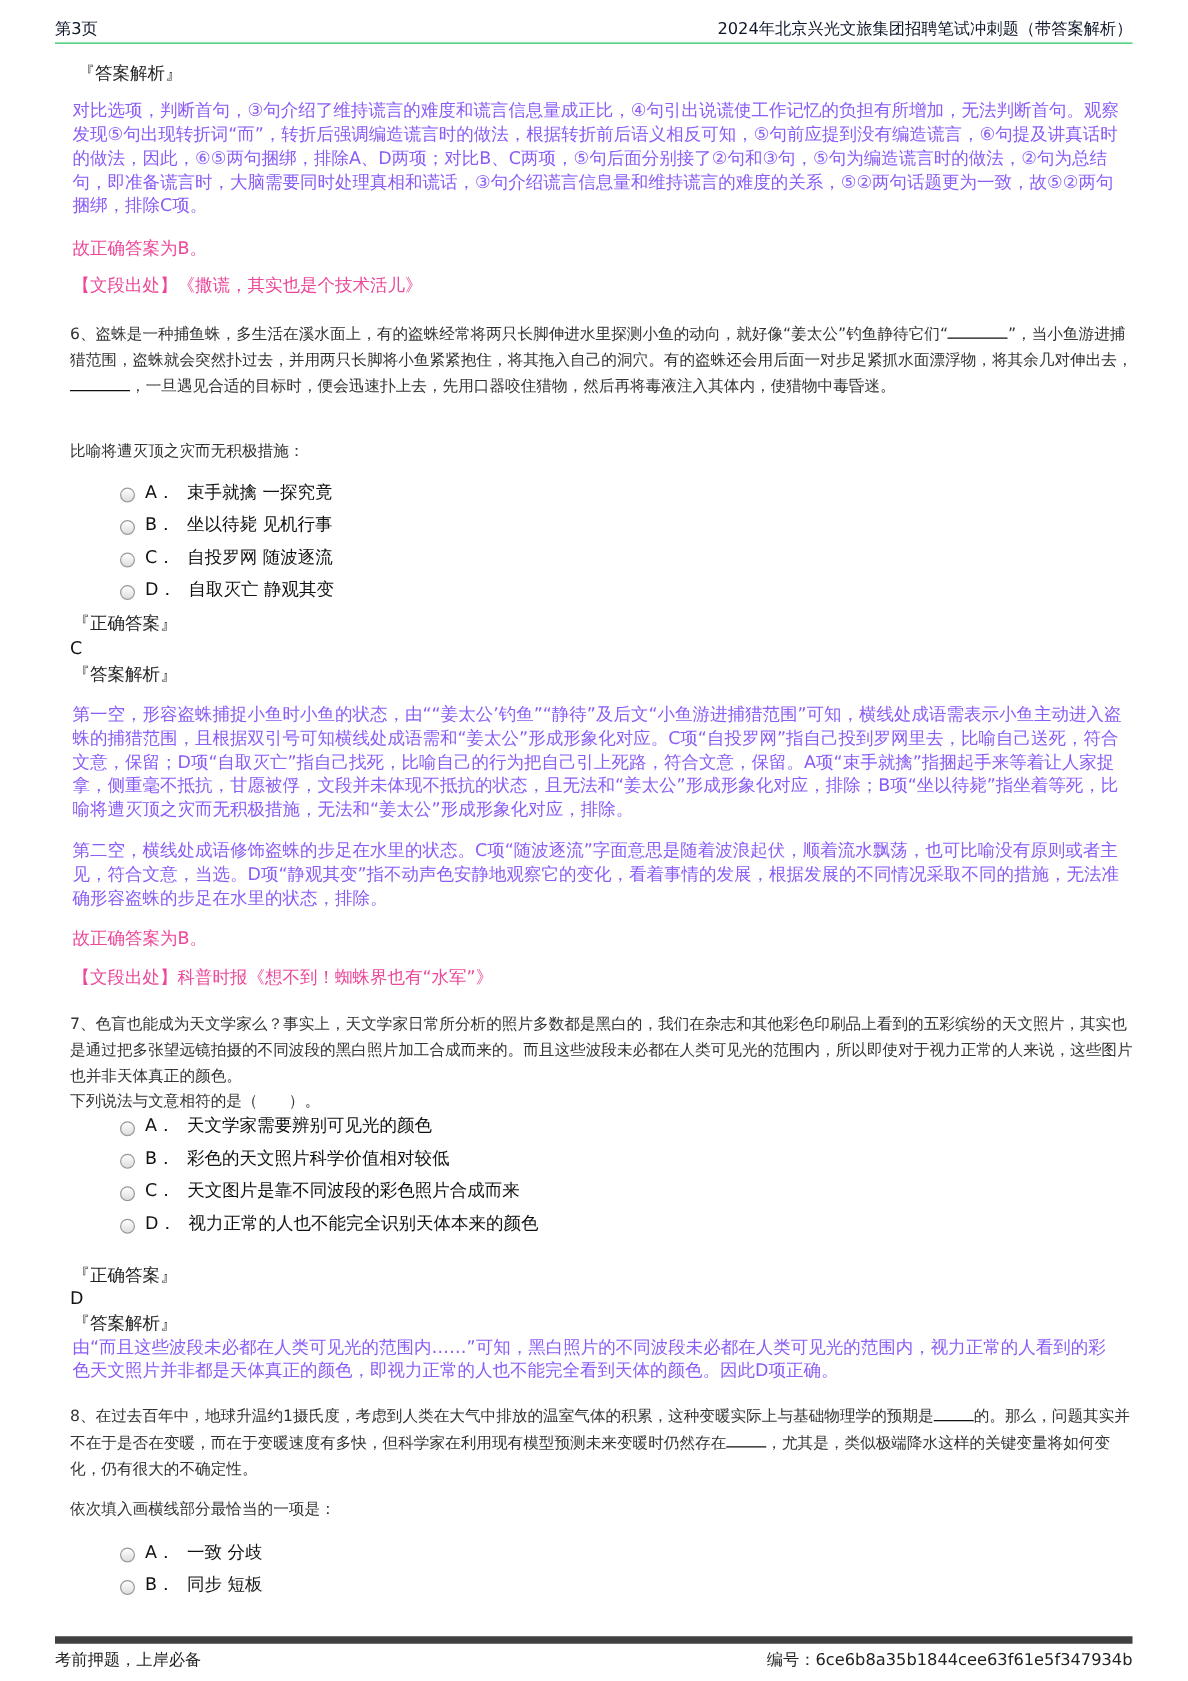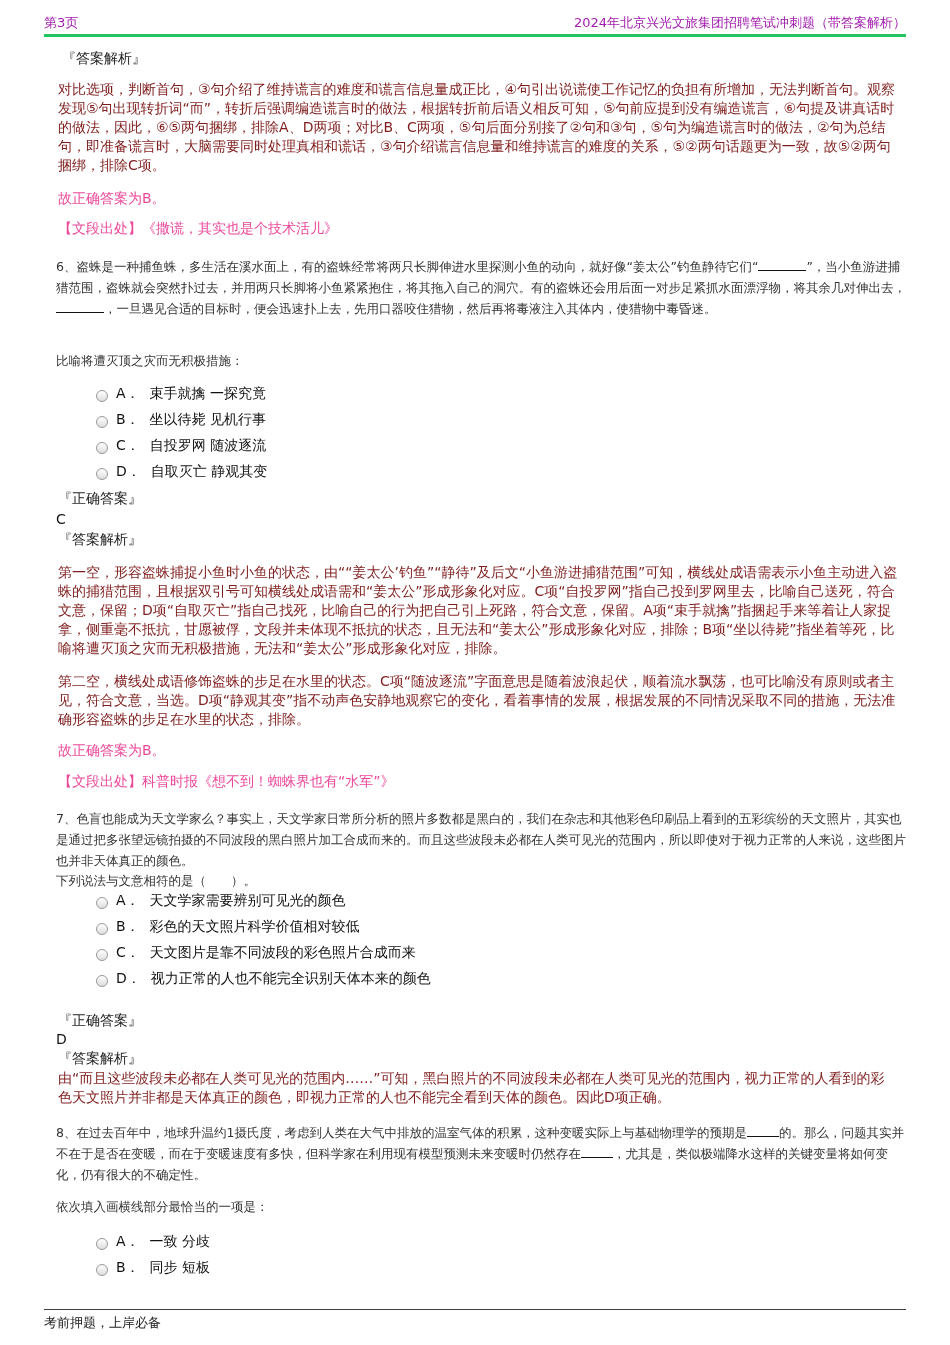--- a/index.html
+++ b/index.html
@@ -1,25 +1,25 @@
 <!DOCTYPE html>
 <html><head>
 <meta charset="utf-8">
 <style>
   html, body { margin: 0; padding: 0; background: #ffffff; }
   body { width: 950px; height: 1345px; position: relative; overflow: hidden; font-family: "DejaVu Sans", "Liberation Sans", sans-serif; color: #111; }
-  .header { position: absolute; left: 44px; right: 44px; top: 12px; height: 22px; border-bottom: 3px solid #22c55e; font-size: 13px; color: #a21caf; }
+  .header { position: absolute; left: 44px; right: 44px; top: 12px; height: 22px; border-bottom: 1px solid #22c55e; font-size: 13px; color: #0f172a; }
   .header .left { position: absolute; left: 0; top: 2px; }
   .header .right { position: absolute; right: 0; top: 2px; }
-  .footer { position: absolute; left: 44px; right: 44px; top: 1309px; border-top: 1px solid #404040; font-size: 13px; color: #222; height: 24px; }
+  .footer { position: absolute; left: 44px; right: 44px; top: 1309px; border-top: 6px solid #404040; font-size: 13px; color: #222; height: 24px; }
   .footer .left { position: absolute; left: 0; top: 4px; }
   .footer .right { position: absolute; right: 0; top: 4px; }
   .abs { position: absolute; }
   .label { font-size: 14px; color: #222; }
-  .para { font-size: 14px; line-height: 19px; color: #7f1d1d; width: 840px; }
+  .para { font-size: 14px; line-height: 19px; color: #8b5cf6; width: 840px; }
   .q { font-size: 12.5px; line-height: 21px; color: #333; width: 850px; }
   .plain { font-size: 14px; color: #ec4899; text-align: right; }
   .opt { position: absolute; left: 96px; font-size: 14px; color: #111; display: flex; align-items: center; }
   .radio { width: 10px; height: 10px; border: 1px solid #999; border-radius: 50%; background: linear-gradient(#fff, #ddd); margin-right: 8px; margin-top: 4px; display: inline-block; }
   .opt .letter { margin-right: 10px; }
   .blank { display: inline-block; border-bottom: 1px solid #111; width: 48px; height: 12px; vertical-align: baseline; }
   .blank.short { width: 32px; }
   .answer-letter { font-size: 14px; color: #111; }
 </style>
 </head>
@@ -109,13 +109,14 @@
   <span>一致 分歧</span>
 </div>
 <div class="opt" style="top:1259px;">
   <span class="radio"></span>
   <span class="letter">B．</span>
   <span>同步 短板</span>
 </div>
 
 <div class="footer">
   <span class="left">考前押题，上岸必备</span>
+  <span class="right"><span>编号：</span><span>6ce6b8a35b1844cee63f61e5f347934b</span></span>
 </div>
 
 </body></html>

